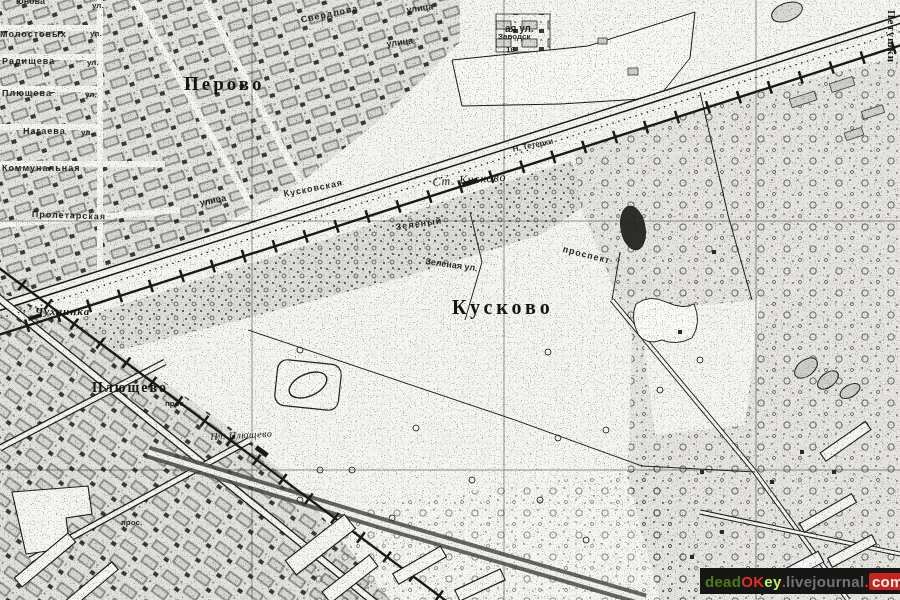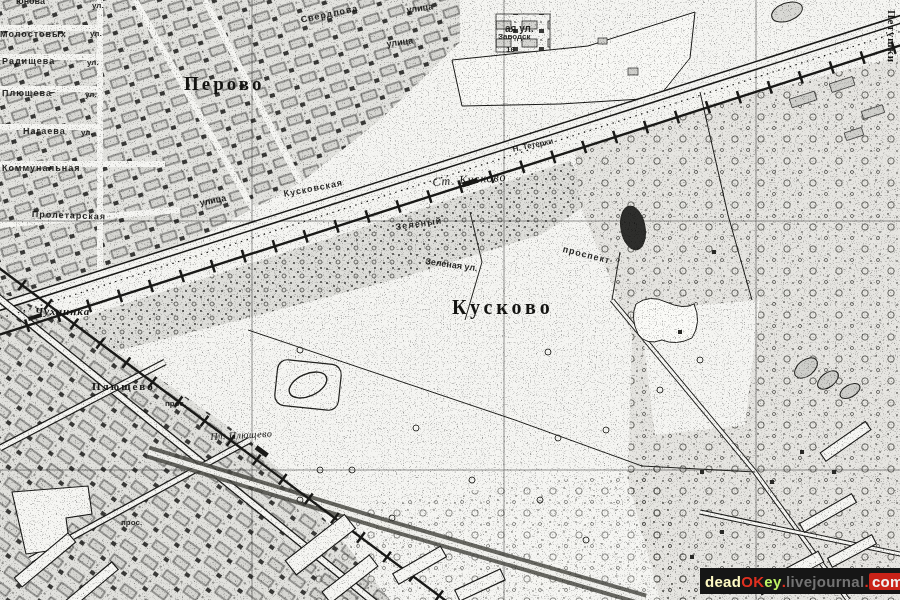--- a/index.html
+++ b/index.html
@@ -233,21 +233,21 @@
     <rect x="678" y="330" width="4" height="4"></rect>
         <rect x="712" y="250" width="4" height="4"></rect>
   </g>
 
   <rect width="900" height="600" filter="url(#grain)" opacity="0.45"></rect>
 </svg>
 
 <div id="label-layer">
       <div class="lbl region" style="left: 184px; top: 74px; font-size: 19px; letter-spacing: 3px;">Перово</div>
       <div class="lbl region" style="left: 452px; top: 297px; font-size: 20px; letter-spacing: 4px;">Кусково</div>
-      <div class="lbl region" style="left: 92px; top: 381px; font-size: 11px; letter-spacing: 2px;">Плющево</div>
+      <div class="lbl region" style="left: 92px; top: 381px; font-size: 14px; letter-spacing: 2px;">Плющево</div>
       <div class="lbl region" style="left: 3px; top: 306px; font-size: 11px; letter-spacing: 1px; font-style: italic; margin-left: 32px;">Чухлинка</div>
       <div class="lbl region" style="left: 897px; top: 10px; font-size: 11px; letter-spacing: 1px; transform: rotate(90deg);">Петушки</div>
       <div class="lbl station" style="left: 432px; top: 176px; font-size: 12px; letter-spacing: 1px; transform: rotate(-4deg); font-style: italic;">Ст. Кусково</div>
       <div class="lbl station" style="left: 210px; top: 432px; font-size: 10px; letter-spacing: 0.5px; transform: rotate(-3deg); font-style: italic;">Пл. Плющево</div>
       <div class="lbl street" style="left: 16px; top: -3px; font-size: 9px;">юнова</div>
       <div class="lbl street" style="left: 0px; top: 30px; font-size: 9px; letter-spacing: 1px;">Молостовых</div>
       <div class="lbl street" style="left: 2px; top: 57px; font-size: 9px; letter-spacing: 1px;">Радищева</div>
       <div class="lbl street" style="left: 2px; top: 89px; font-size: 9px; letter-spacing: 1px;">Плющева</div>
       <div class="lbl street" style="left: 2px; top: 127px; font-size: 9px; letter-spacing: 1px; margin-left: 21px;">Нагаева</div>
       <div class="lbl street" style="left: 2px; top: 164px; font-size: 9px; letter-spacing: 1px;">Коммунальная</div>
@@ -268,21 +268,21 @@
       <div class="lbl street" style="left: 512px; top: 146px; font-size: 8px; transform: rotate(-12deg);">Н. Тетерки</div>
       <div class="lbl street" style="left: 395px; top: 223px; font-size: 9px; letter-spacing: 1px; transform: rotate(-8deg);">Зелёный</div>
       <div class="lbl street" style="left: 564px; top: 245px; font-size: 9px; letter-spacing: 1px; transform: rotate(14deg);">проспект</div>
       <div class="lbl street" style="left: 426px; top: 257px; font-size: 9px; transform: rotate(8deg);">Зеленая ул.</div>
       <div class="lbl street" style="left: 165px; top: 400px; font-size: 8px;">прос.</div>
       <div class="lbl street" style="left: 121px; top: 519px; font-size: 8px;">прос.</div>
     </div>
 
 <div id="watermark">
   <span id="watermark-text" style="display:flex;align-items:center;">
-        <span style="color: #fef9c3;">dead</span>
+        <span style="color: #4d7c0f;">dead</span>
         <span style="color: rgb(224, 48, 32);">OK</span>
         <span style="color: #bef264;">ey</span>
         <span style="color: rgb(224, 48, 32);">.</span>
         <span style="color: #737373;">livejournal</span>
         <span style="color: rgb(224, 48, 32);">.</span>
         <span style="color: rgb(240, 240, 240); background: rgb(201, 34, 24); padding: 1px 3px; border-radius: 2px;">com</span>
       </span>
 </div>
 
 </div>

